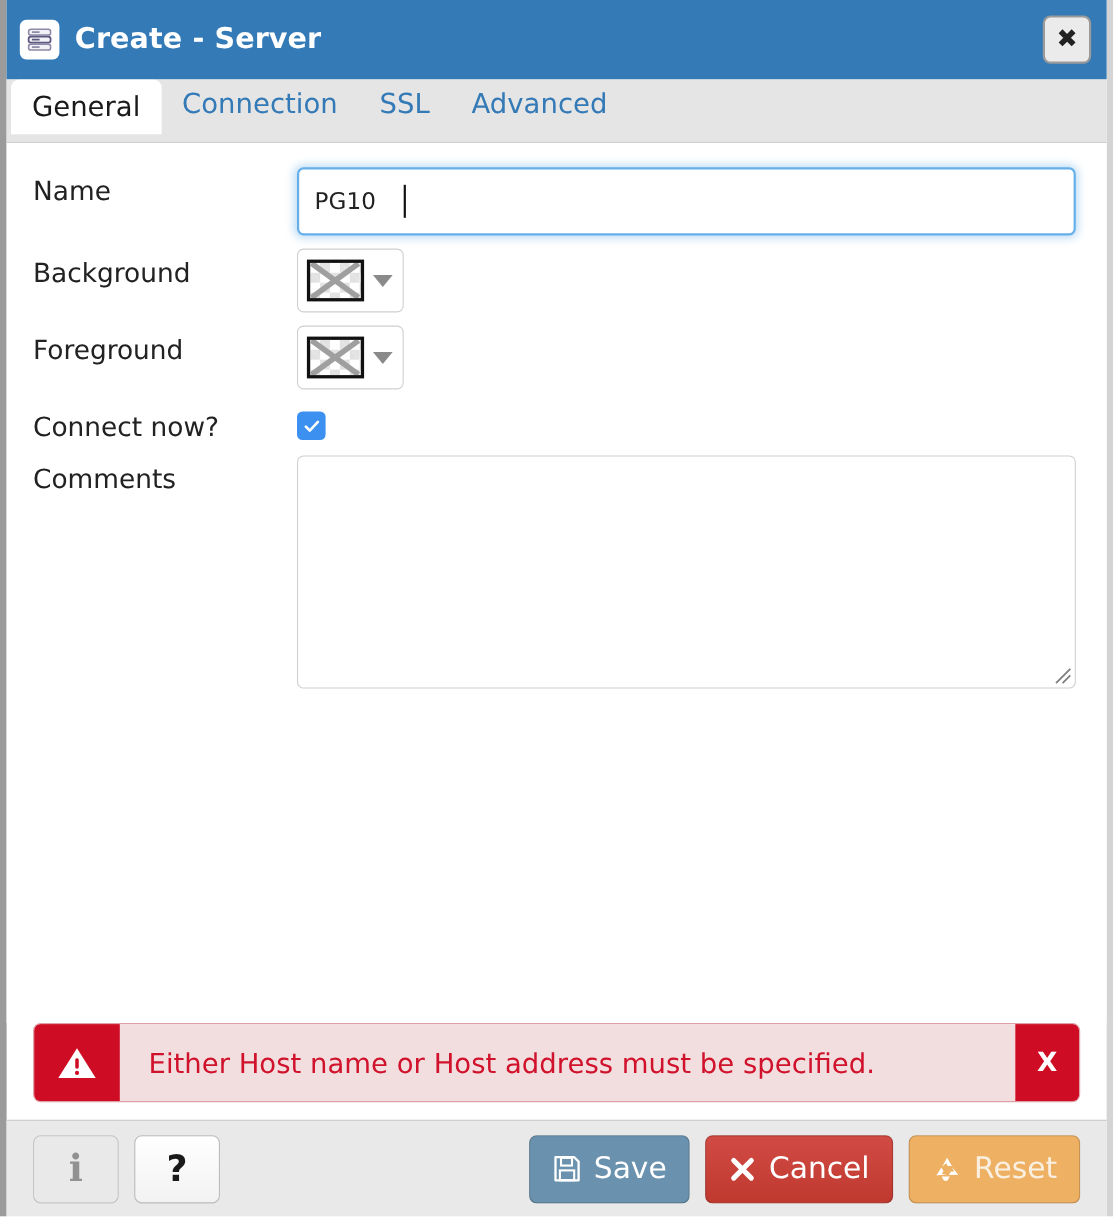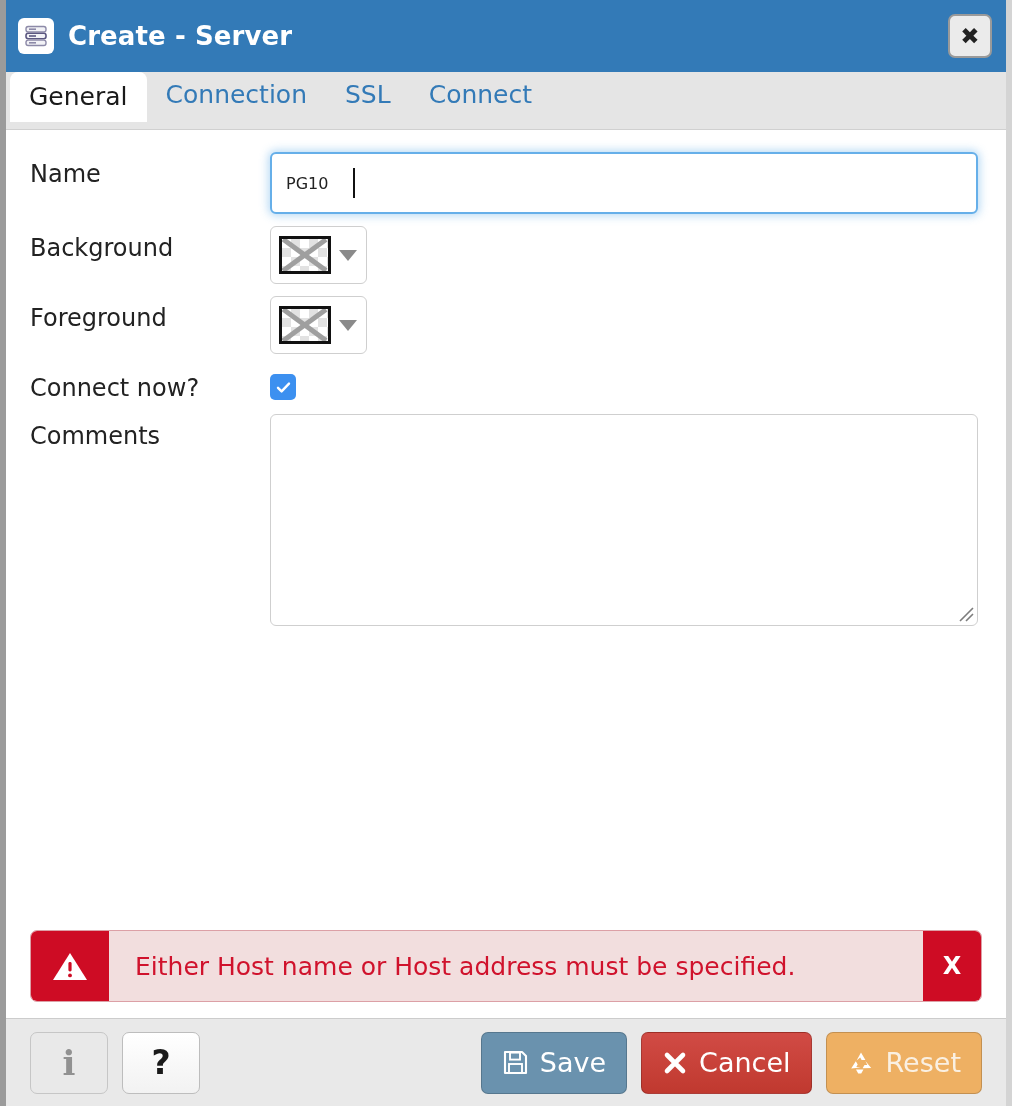--- a/index.html
+++ b/index.html
@@ -130,21 +130,21 @@
   }
   .ctrl { flex: 1; }
 
   .text-input {
     width: 708px;
     height: 62px;
     box-sizing: border-box;
     border: 2px solid #66afe9;
     border-radius: 6px;
     background: #ffffff;
-    font-size: 16px;
+    font-size: 21px;
     color: #222222;
     padding: 0 14px;
     display: flex;
     align-items: center;
     box-shadow: 0 0 8px 2px rgba(102,175,233,0.45);
     outline: none;
     font-family: inherit;
     gap: 24px;
   }
   .caret {
@@ -374,21 +374,21 @@
     <div class="title-text">Create - Server</div>
     <div class="close-btn">
       <span class="glyph">✖</span>
     </div>
   </div>
 
   <div class="tabbar">
     <div class="tab active">General</div>
     <div class="tab">Connection</div>
     <div class="tab">SSL</div>
-    <div class="tab">Connect</div>
+    <div class="tab">Advanced</div>
   </div>
 
   <div class="form-area">
 
     <div class="row">
       <div class="row-label">Name</div>
       <div class="ctrl">
         <div class="text-input">
           <span>PG10</span>
             <span class="caret"></span>

